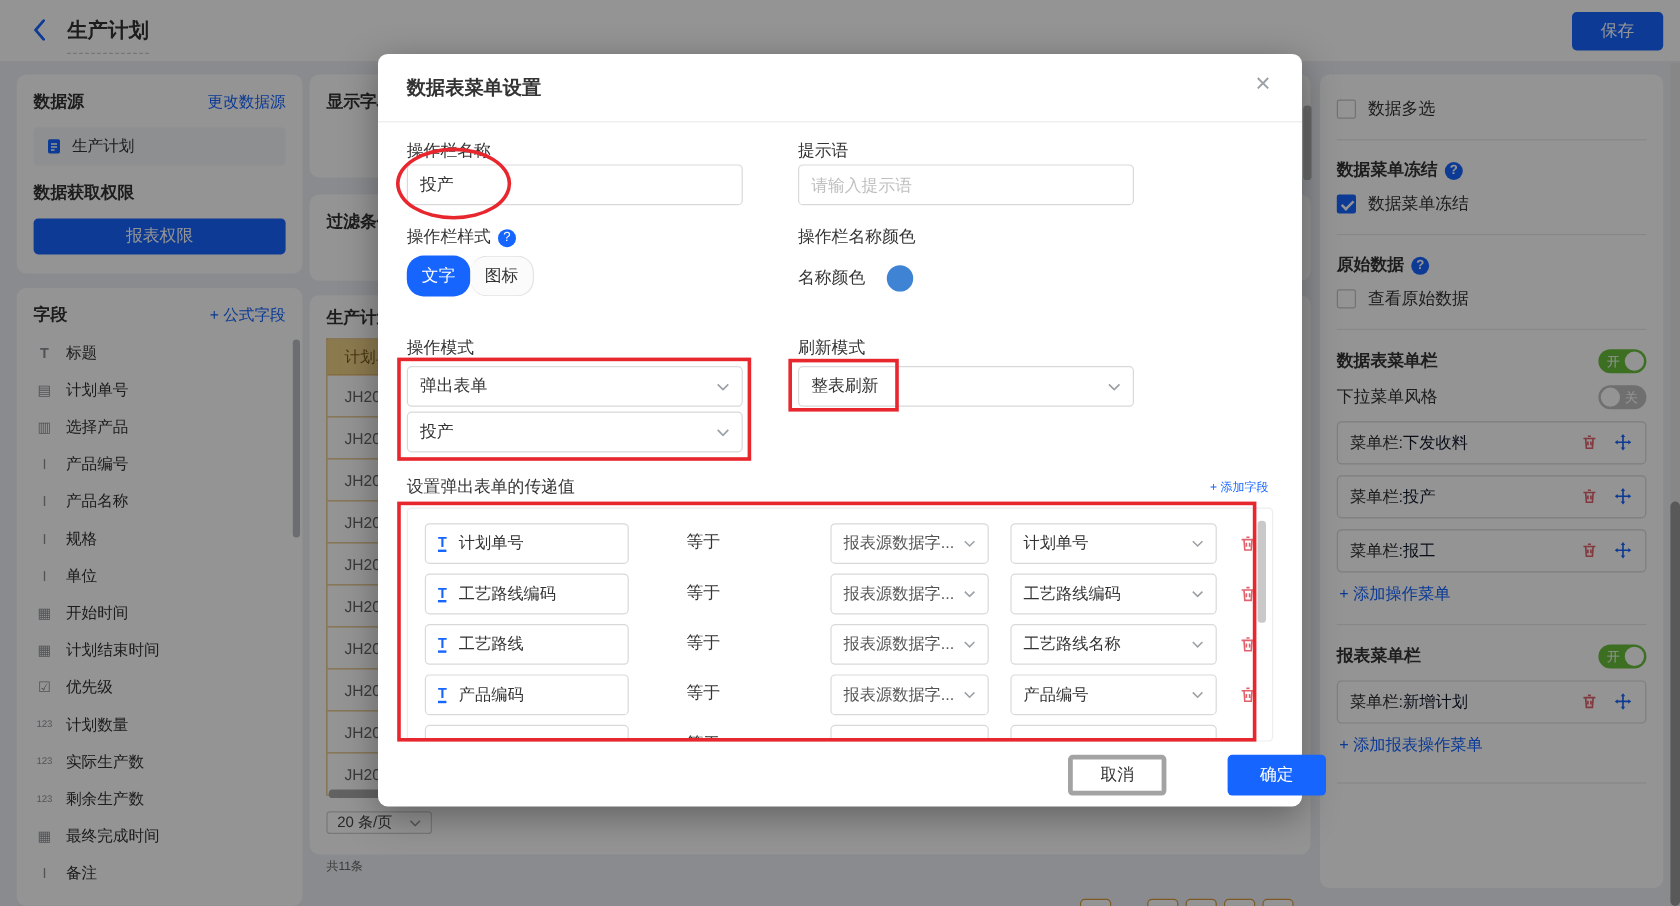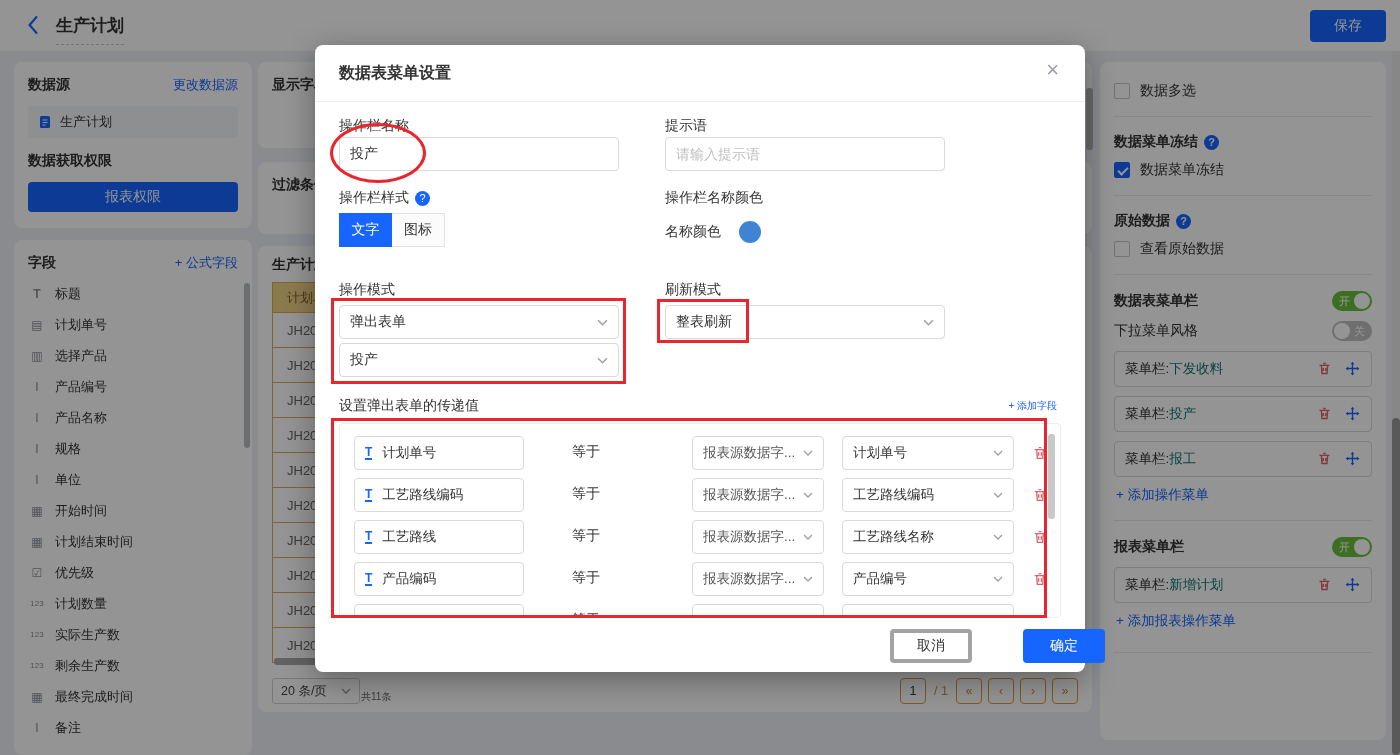--- a/index.html
+++ b/index.html
@@ -37,21 +37,21 @@
 
   
   .disp-card { left:258px; top:62px; width:834px; height:86px; padding:14px; }
   .filt-card { left:258px; top:162px; width:834px; height:72px; padding:14px; }
   .table-card { left:258px; top:246px; width:834px; height:466px; padding:10px 14px; }
   .tbl-title { font-weight:bold; margin-bottom:8px; }
   .g-table { border:1px solid #DCAB58; border-bottom:none; width:806px; }
   .g-hrow { height:30px; background:#F2D389; color:#7A5C1E; font-size:13px; display:flex; align-items:center; padding:0 14px; border-bottom:1px solid #DCAB58; }
   .g-row { height:35px; display:flex; align-items:center; padding:0 14px; font-size:13px; color:#666; border-bottom:1px solid #DCAB58; background:#fff; }
   .h-thumb { position:absolute; left:16px; top:412px; width:84px; height:7px; border-radius:3px; background:#a9a9a9; }
-  .tbl-footer { position:absolute; left:14px; right:14px; bottom:8px; height:28px; display:flex; align-items:flex-end; gap:1px; }
+  .tbl-footer { position:absolute; left:14px; right:14px; bottom:8px; height:28px; display:flex; align-items:flex-start; gap:20px;flex-direction:column; }
   .psize-sel { width:88px; height:26px; border:1px solid #cfcfcf; border-radius:3px; background:#fff; display:flex; align-items:center; justify-content:space-between; padding:0 8px; font-size:12.5px; color:#444; cursor:pointer; }
   .total-txt { font-size:10px; color:#666; }
   .pager { margin-left:auto; display:flex; align-items:center; gap:6px; }
   .pg-box { width:26px; height:26px; border:1px solid #D99A3E; border-radius:4px; background:#fff; display:flex; align-items:center; justify-content:center; font-size:12.5px; color:#333; }
   .pg-sep { font-size:12.5px; color:#C79243; margin:0 2px; }
   .pg-btn { width:26px; height:26px; border:1px solid #D99A3E; border-radius:4px; background:#fff; color:#D9812F; font-size:12px; display:flex; align-items:center; justify-content:center; cursor:pointer; }
   .pg-first::before { content:"\00AB"; } .pg-prev::before { content:"\2039"; }
   .pg-next::before { content:"\203A"; } .pg-last::before { content:"\00BB"; }
   .center-thumb { left:1086px; top:88px; width:7px; height:62px; background:#b5b5b5; }
 
@@ -66,21 +66,21 @@
   .sec-title { font-weight:bold; display:flex; align-items:center; gap:6px; }
   .help-ic { width:15px; height:15px; border-radius:50%; background:#1665FF; color:#fff; font-size:11px; display:inline-flex; align-items:center; justify-content:center; cursor:pointer; }
   .help-ic::before { content:"?"; }
   .toggle { width:40px; height:20px; border-radius:10px; display:flex; align-items:center; cursor:pointer; font-size:11px; color:#fff; }
   .toggle.on { background:#69C03C; justify-content:flex-start; padding-left:7px; position:relative; }
   .toggle.on .knob { position:absolute; right:2px; }
   .toggle.off { background:#BFBFBF; justify-content:flex-end; padding-right:7px; position:relative; }
   .toggle.off .knob { position:absolute; left:2px; }
   .knob { width:16px; height:16px; border-radius:50%; background:#fff; }
   .menu-box { border:1px solid #d9d9d9; border-radius:4px; height:36px; display:flex; align-items:center; padding:0 10px; margin-bottom:9px; font-size:13.5px; }
-  .menu-val { color:#0f766e; }
+  .menu-val { color:#0f172a; }
   .menu-icons { margin-left:auto; display:flex; gap:12px; }
   .ico-btn { width:16px; height:16px; cursor:pointer; }
   .trash { color:#E0626C; } .move { color:#1665FF; }
   .add-row { color:#1665FF; font-size:13.5px; margin:6px 0 0 2px; cursor:pointer; }
 
   
   .page-sb-track { position:absolute; right:0; top:0; width:8px; height:755px; background:#e9e9e9; }
   .page-sb-thumb { position:absolute; right:0; top:418px; width:8px; height:337px; border-radius:4px; background:#9a9a9a; }
 
   
@@ -89,21 +89,21 @@
   
   .modal { position:absolute; left:315px; top:45px; width:770px; height:627px; background:#fff; border-radius:8px; z-index:20; box-shadow:0 8px 30px rgba(0,0,0,0.35); }
   .m-title { position:absolute; left:24px; top:18px; font-size:16px; font-weight:bold; color:#333; }
   .m-close { position:absolute; right:26px; top:14px; font-size:22px; color:#9aa0a6; cursor:pointer; line-height:1; }
   .m-close::before { content:"\00D7"; }
   .m-divider { position:absolute; left:0; top:56px; width:770px; height:1px; background:#ececec; }
   .m-label { position:absolute; font-size:14px; color:#333; display:flex; align-items:center; gap:6px; }
   .m-input { position:absolute; width:280px; height:34px; border:1px solid #d9d9d9; border-radius:4px; padding:0 10px; font-size:14px; color:#333; font-family:inherit; }
   .m-input::placeholder { color:#bfbfbf; }
   .tabs { position:absolute; left:24px; top:168px; display:flex; cursor:pointer; }
-  .tab { width:53px; height:34px; display:flex; align-items:center; justify-content:center; font-size:14px; }
+  .tab { width:53px; height:34px; display:flex; align-items:center; justify-content:center; font-size:14px;border-radius:14px; }
   .tab.active { background:#1665FF; color:#fff; }
   .tab.inactive { background:#fbfbfb; color:#333; border:1px solid #e3e3e3; border-left:none; }
   .color-row { position:absolute; left:350px; top:176px; display:flex; align-items:center; gap:18px; }
   .color-dot { width:22px; height:22px; border-radius:50%; background:#3E83D4; cursor:pointer; }
   .sel { position:absolute; height:34px; border:1px solid #d9d9d9; border-radius:4px; background:#fff; display:flex; align-items:center; justify-content:space-between; padding:0 10px; font-size:14px; color:#333; cursor:pointer; }
   .sel .chev { color:#9aa0a6; }
   .transfer-head { position:absolute; left:24px; right:28px; top:352px; display:flex; justify-content:space-between; align-items:center; }
   .rows-wrap { position:absolute; left:24px; top:378px; width:722px; height:195px; border:1px solid #ededed; border-radius:4px; overflow:hidden; background:#fff; }
   .t-row { position:absolute; left:0; width:100%; height:34px; }
   .f-box { position:absolute; left:14px; top:0; width:170px; height:34px; border:1px solid #d9d9d9; border-radius:4px; display:flex; align-items:center; gap:10px; padding:0 10px; font-size:13.5px; background:#fff; }

